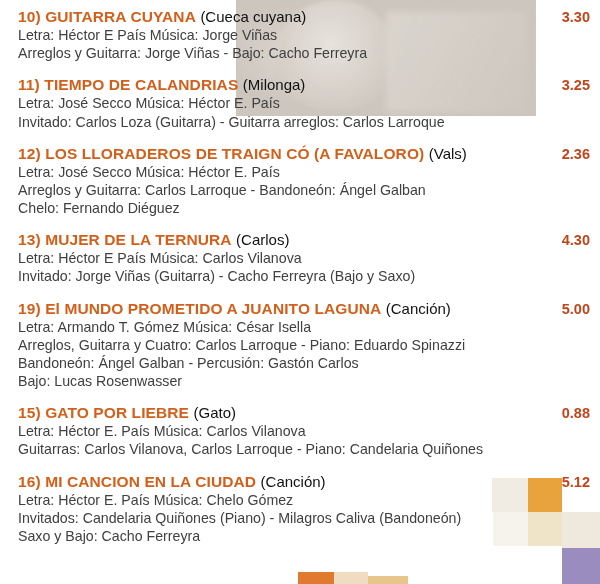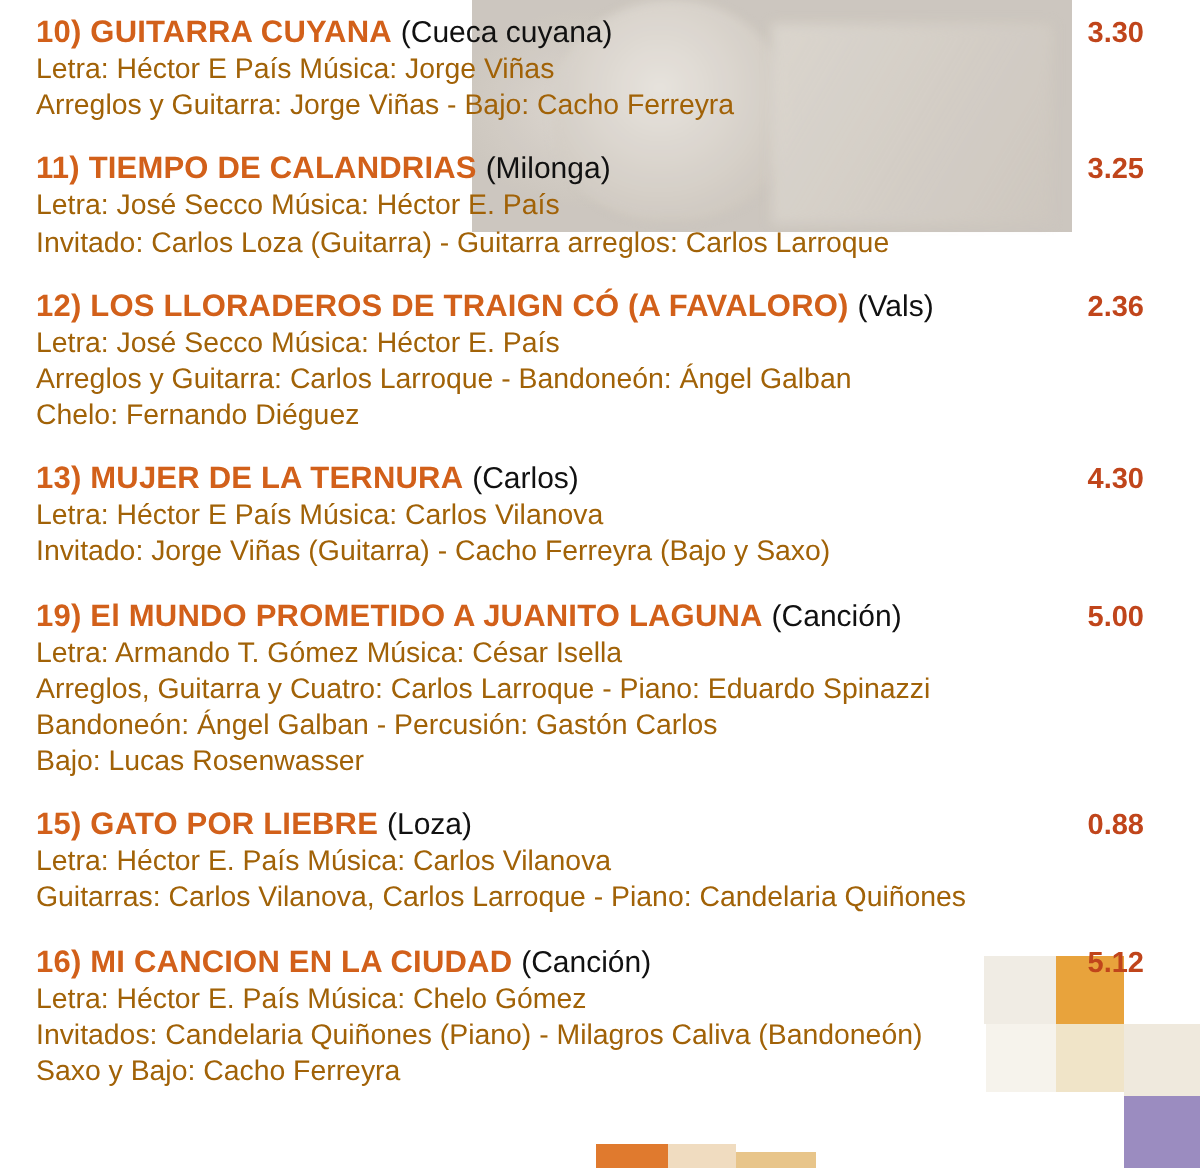--- a/index.html
+++ b/index.html
@@ -94,25 +94,25 @@
   .genre {
     color: #111111;
     font-size: 15px;
   }
   .time {
     color: #c0451b;
     font-weight: bold;
     font-size: 14.5px;
     width: 74px;
     text-align: right;
-    padding-right: 28px;
+    padding-right: 10px;
     flex: none;
   }
   .credit {
-    color: #a16207;
+    color: #404040;
     font-size: 14.2px;
     line-height: 1.28;
     white-space: nowrap;
   }
 </style>
 </head>
 <body>
 
 <div class="bg-art">
   <div class="bg-photo"></div>
@@ -195,21 +195,21 @@
     <div class="credit">Arreglos, Guitarra y Cuatro: Carlos Larroque - Piano: Eduardo Spinazzi</div>
     <div class="credit">Bandoneón: Ángel Galban - Percusión: Gastón Carlos</div>
     <div class="credit">Bajo: Lucas Rosenwasser</div>
   </div>
 
   <div class="track">
     <div class="track-head">
       <div class="title-line">
         <span class="num-title">15)</span>
         <span class="num-title">GATO POR LIEBRE</span>
-        <span class="genre">(Loza)</span>
+        <span class="genre">(Gato)</span>
       </div>
       <div class="time">0.88</div>
     </div>
     <div class="credit">Letra: Héctor E. País   Música: Carlos Vilanova</div>
     <div class="credit">Guitarras: Carlos Vilanova, Carlos Larroque - Piano: Candelaria Quiñones</div>
   </div>
 
   <div class="track">
     <div class="track-head">
       <div class="title-line">

